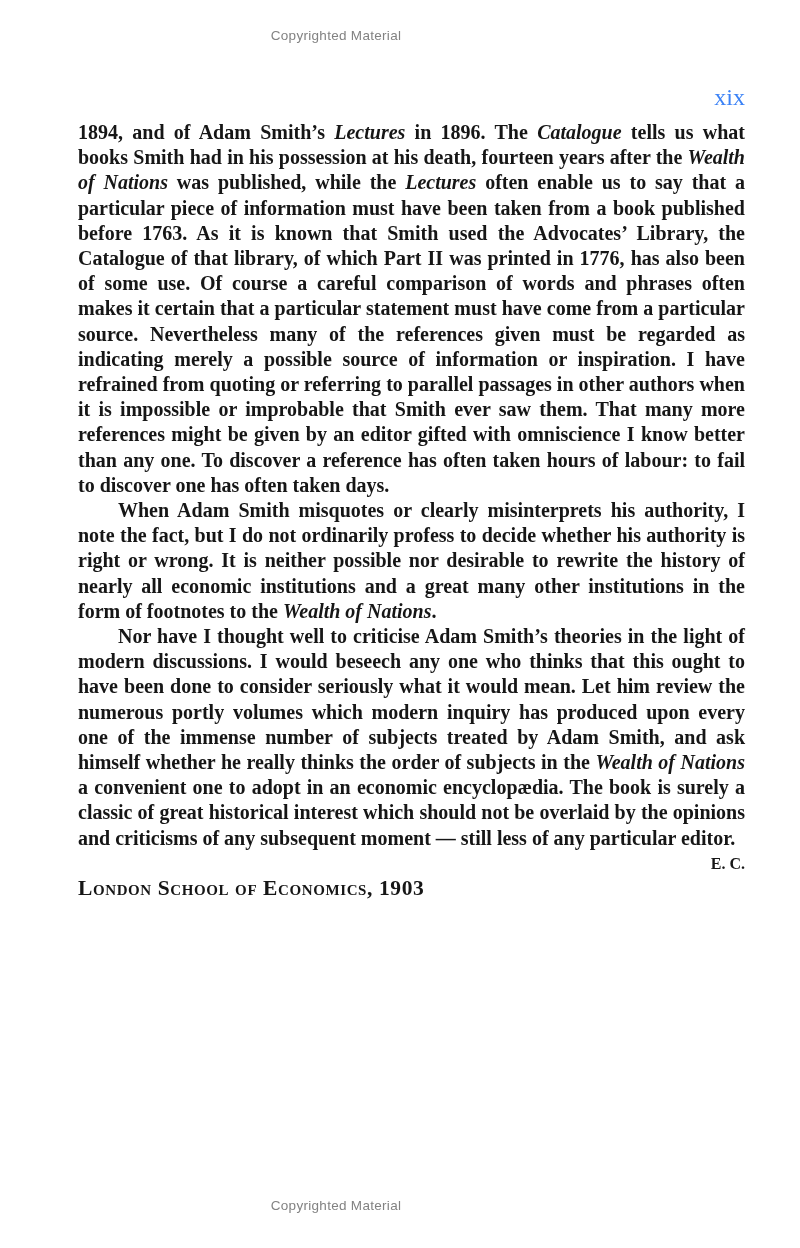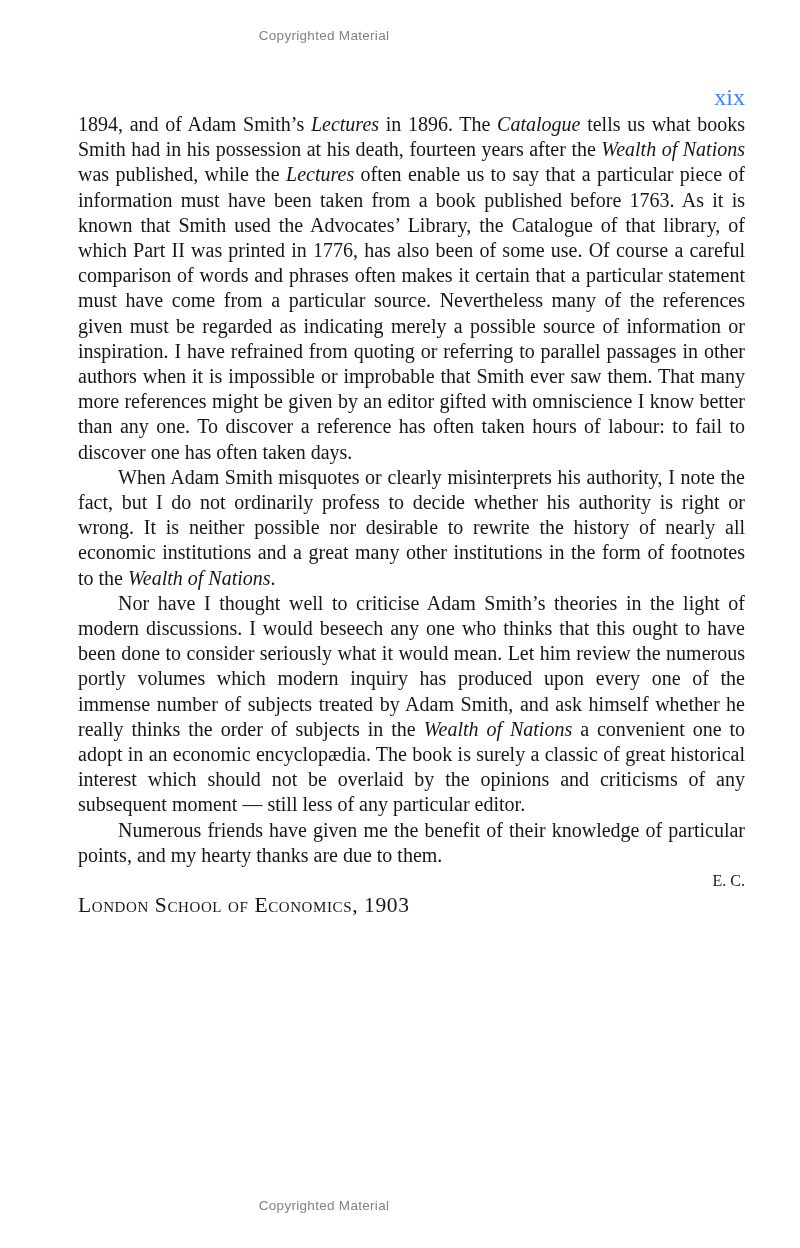--- a/index.html
+++ b/index.html
@@ -7,21 +7,21 @@
     width: 800px;
     height: 1248px;
     background: #ffffff;
     position: relative;
     font-family: "Liberation Serif", serif;
     color: #161616;
     overflow: hidden;
   }
   .copyright-notice {
     position: absolute;
-    left: 0;
+    left: 12px;
     width: 648px;
     text-align: center;
     font-family: "Liberation Sans", sans-serif;
     font-size: 13.5px;
     color: #828282;
     letter-spacing: 0.3px;
   }
   .copyright-top { top: 28px; }
   .copyright-bottom { top: 1198px; }
 
@@ -43,26 +43,27 @@
   .running-head .pagenum {
     position: absolute;
     right: 0;
     top: 16px;
     font-size: 24px;
     color: #3b82f6;
   }
 
   .textblock {
     position: absolute;
-    top: 112px;
+    top: 120px;
     left: 78px;
     width: 667px;
     font-size: 20px;
     line-height: 25.2px;
     text-align: justify;
+    font-weight: bold;
   }
   .textblock p { margin: 0; }
   .textblock p.indent { text-indent: 40px; }
   .textblock em { font-style: italic; }
 
   .signature {
     text-align: right;
     font-size: 16px;
     margin-top: 1px;
   }
@@ -80,18 +81,17 @@
 <div class="copyright-notice copyright-top">Copyrighted Material</div>
 
 <div class="running-head">
   <span class="pagenum">xix</span>
 </div>
 
 <div class="textblock">
   <p><span>1894, and of Adam Smith’s </span><em>Lectures</em><span> in 1896. The </span><em>Catalogue</em><span> tells us what books Smith had in his possession at his death, fourteen years after the </span><em>Wealth of Nations</em><span> was published, while the </span><em>Lectures</em><span> often enable us to say that a particular piece of information must have been taken from a book published before 1763. As it is known that Smith used the Advocates’ Library, the Catalogue of that library, of which Part II was printed in 1776, has also been of some use. Of course a careful comparison of words and phrases often makes it certain that a particular statement must have come from a particular source. Nevertheless many of the references given must be regarded as indicating merely a possible source of information or inspiration. I have refrained from quoting or referring to parallel passages in other authors when it is impossible or improbable that Smith ever saw them. That many more references might be given by an editor gifted with omniscience I know better than any one. To discover a reference has often taken hours of labour: to fail to discover one has often taken days.</span></p>
   <p class="indent"><span>When Adam Smith misquotes or clearly misinterprets his authority, I note the fact, but I do not ordinarily profess to decide whether his authority is right or wrong. It is neither possible nor desirable to rewrite the history of nearly all economic institutions and a great many other institutions in the form of footnotes to the </span><em>Wealth of Nations</em><span>.</span></p>
   <p class="indent"><span>Nor have I thought well to criticise Adam Smith’s theories in the light of modern discussions. I would beseech any one who thinks that this ought to have been done to consider seriously what it would mean. Let him review the numerous portly volumes which modern inquiry has produced upon every one of the immense number of subjects treated by Adam Smith, and ask himself whether he really thinks the order of subjects in the </span><em>Wealth of Nations</em><span> a convenient one to adopt in an economic encyclopædia. The book is surely a classic of great historical interest which should not be overlaid by the opinions and criticisms of any subsequent moment — still less of any particular editor.</span></p>
-  <p class="indent"><span>Numerous friends have given me the benefit of their knowledge of particular points, and my hearty thanks are due to them.</span></p>
   <p class="signature">E. C.</p>
   <p class="imprint">London School of Economics, 1903</p>
 </div>
 
 <div class="copyright-notice copyright-bottom">Copyrighted Material</div>
 
 </body></html>

